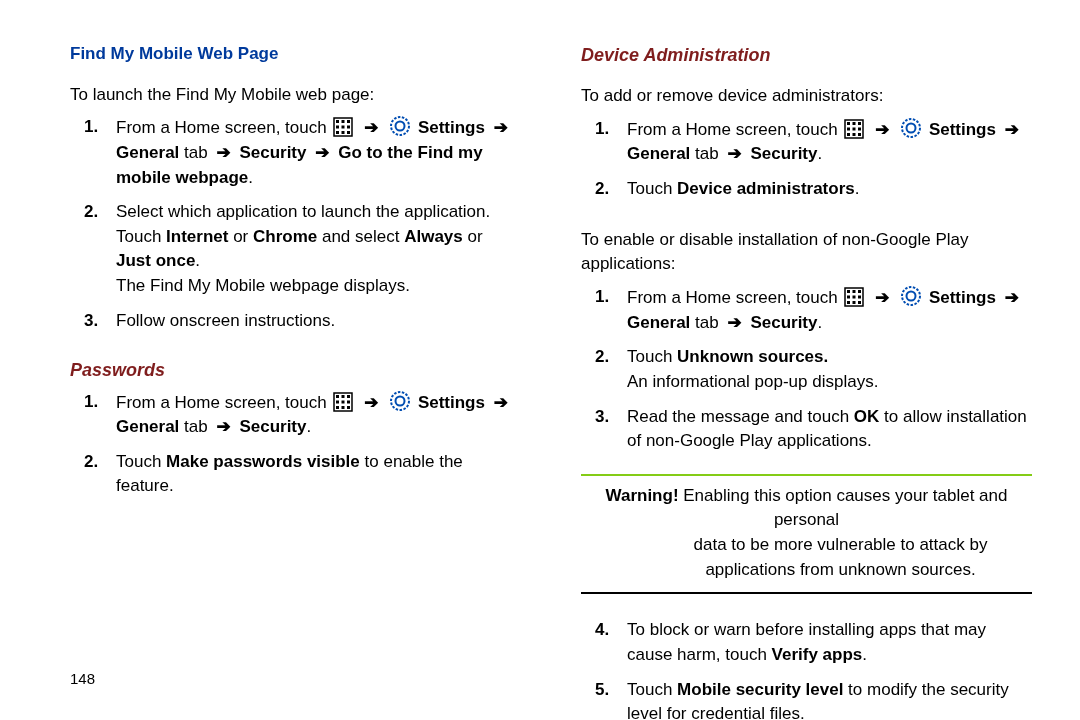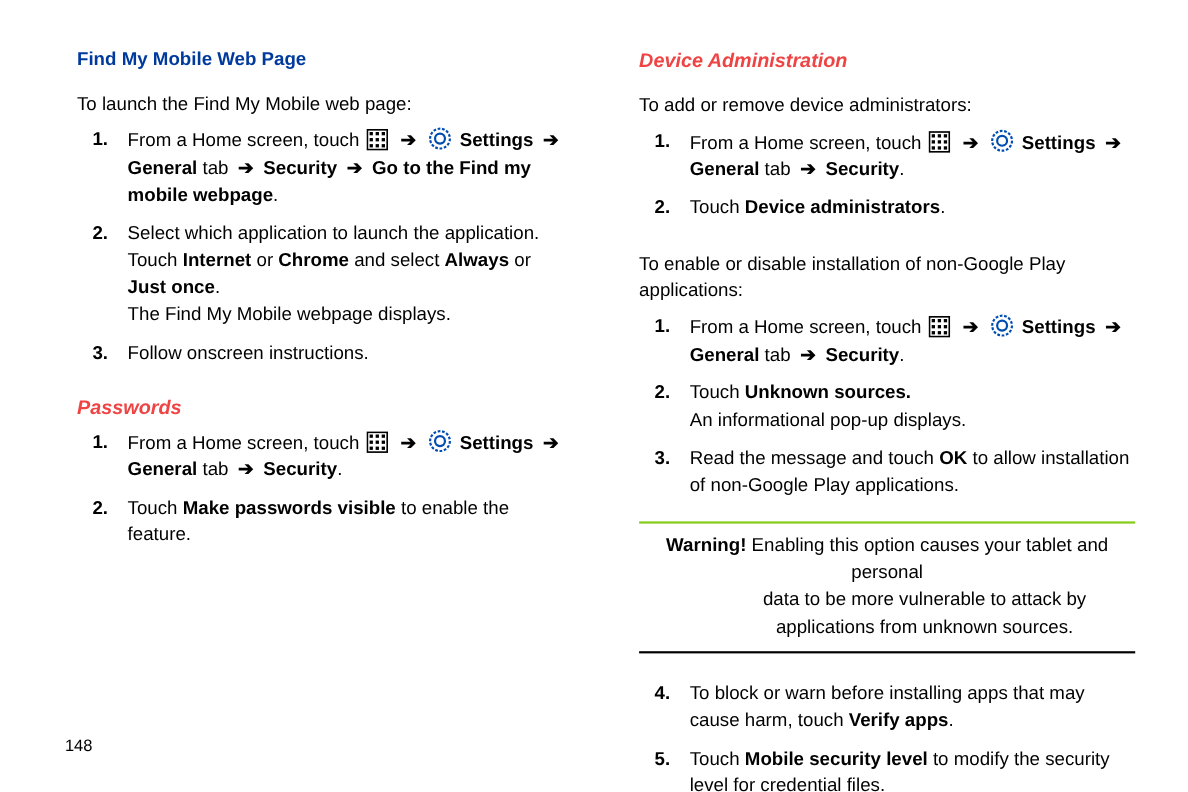--- a/index.html
+++ b/index.html
@@ -25,21 +25,21 @@
   .col {
     flex: 1 1 0;
   }
   .h-blue-bold {
     color: #003a9c;
     font-weight: 700;
     font-size: 17px;
     margin: 0 0 6px 0;
   }
   .h-blue-italic {
-    color: #ef4444;
+    color: #7f1d1d;
     font-weight: 700;
     font-style: italic;
     font-size: 18px;
     margin: 14px 0 6px 0;
   }
   p {
     margin: 16px 0 8px 0;
   }
   ol.steps {
     list-style: none;
@@ -83,21 +83,21 @@
   }
   .warning-block .wtext {
     display: inline;
   }
   .warning-indent {
     display: block;
     padding-left: 68px;
   }
   .page-number {
     position: absolute;
-    left: 59px;
+    left: 70px;
     bottom: 30px;
     font-size: 15px;
     color: #000;
   }
 </style>
 </head>
 <body>
 
 <div class="page">
 

